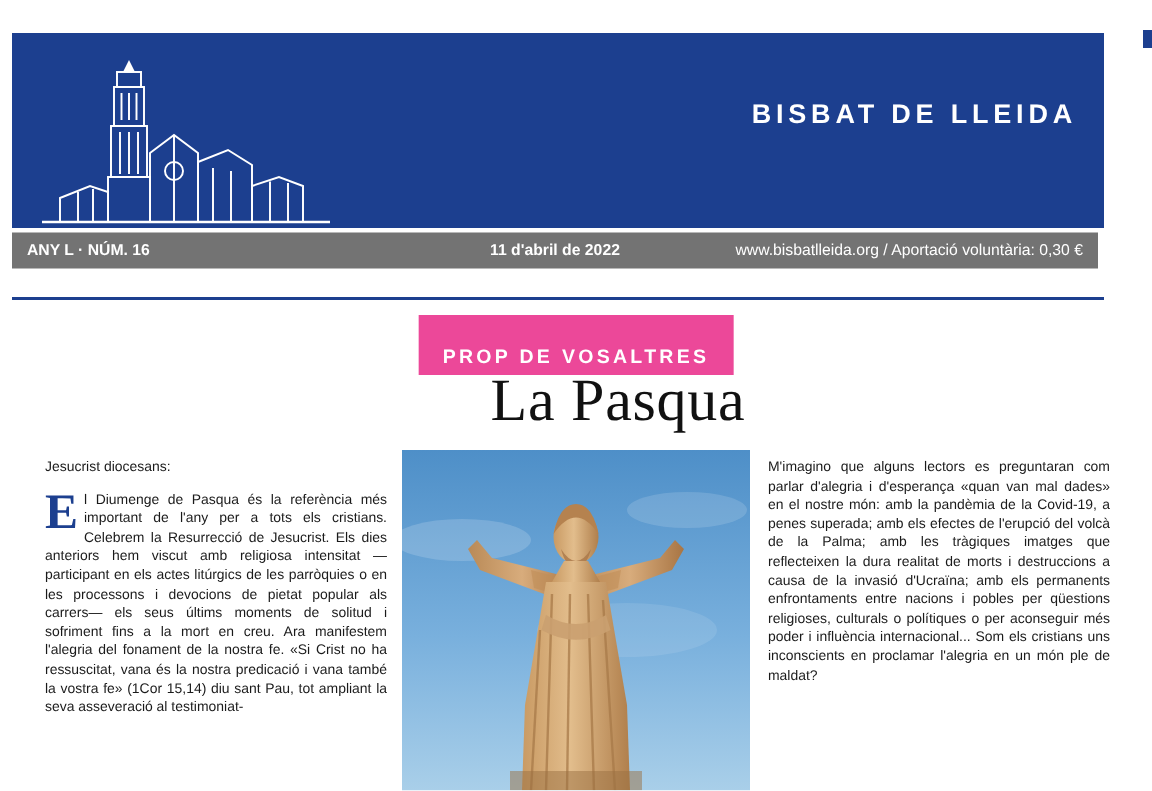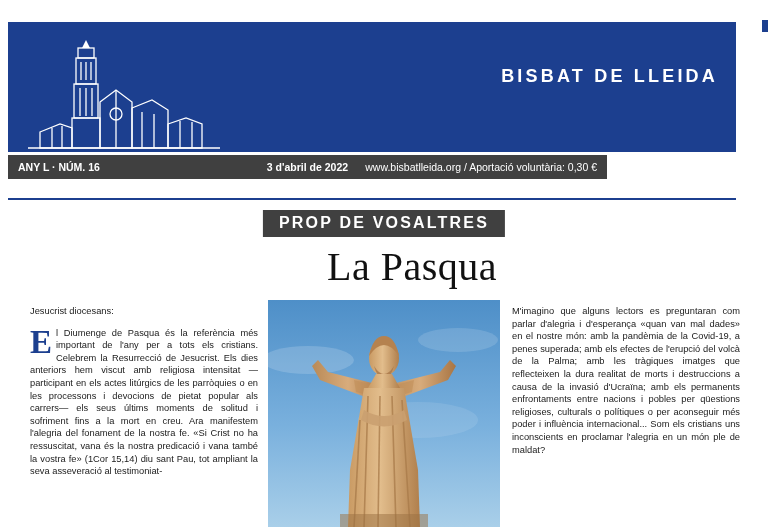--- a/index.html
+++ b/index.html
@@ -65,23 +65,23 @@
     letter-spacing: -1px;
     line-height: 64px;
     white-space: nowrap;
   }
 
   
   .infobar {
     position: absolute;
     left: 8px;
     top: 155px;
-    width: 599px;
+    width: 724px;
     height: 24px;
-    background: #404040;
+    background: #737373;
     color: #ffffff;
     font-family: "Liberation Sans", sans-serif;
     font-size: 10.5px;
     font-weight: bold;
   }
   .infobar .ib {
     position: absolute;
     top: 6px;
     white-space: nowrap;
   }
@@ -97,27 +97,27 @@
     height: 2px;
     background: #1c3f8f;
   }
 
   
   .section-banner {
     position: absolute;
     left: 50%;
     transform: translateX(-50%);
     top: 210px;
-    background: #404040;
+    background: #ec4899;
     color: #ffffff;
     font-family: "Liberation Sans", sans-serif;
-    font-size: 16px;
+    font-size: 13px;
     font-weight: bold;
     letter-spacing: 2.2px;
-    padding: 4px 16px 5px 16px;
+    padding: 20px 16px 5px 16px;
     white-space: nowrap;
   }
 
   
   .article-title {
     position: absolute;
     left: 0;
     top: 243px;
     width: 768px;
     text-align: center;
@@ -234,21 +234,21 @@
             <line x1="8" y1="116" x2="200" y2="116" stroke-width="1.6"></line>
           </g>
         </svg>
       </div>
       <div class="diocese-label">BISBAT DE LLEIDA</div>
     </div>
   </div>
 
   <div class="infobar">
     <div class="ib ib-left">ANY L · NÚM. 16</div>
-    <div class="ib ib-center">3 d'abril de 2022</div>
+    <div class="ib ib-center">11 d'abril de 2022</div>
     <div class="ib ib-right">www.bisbatlleida.org / Aportació voluntària: 0,30 €</div>
   </div>
 
   <div class="rule"></div>
 
   <div class="section-banner">PROP DE VOSALTRES</div>
 
   <div class="article-title">La Pasqua</div>
 
   <div class="col col-left">

